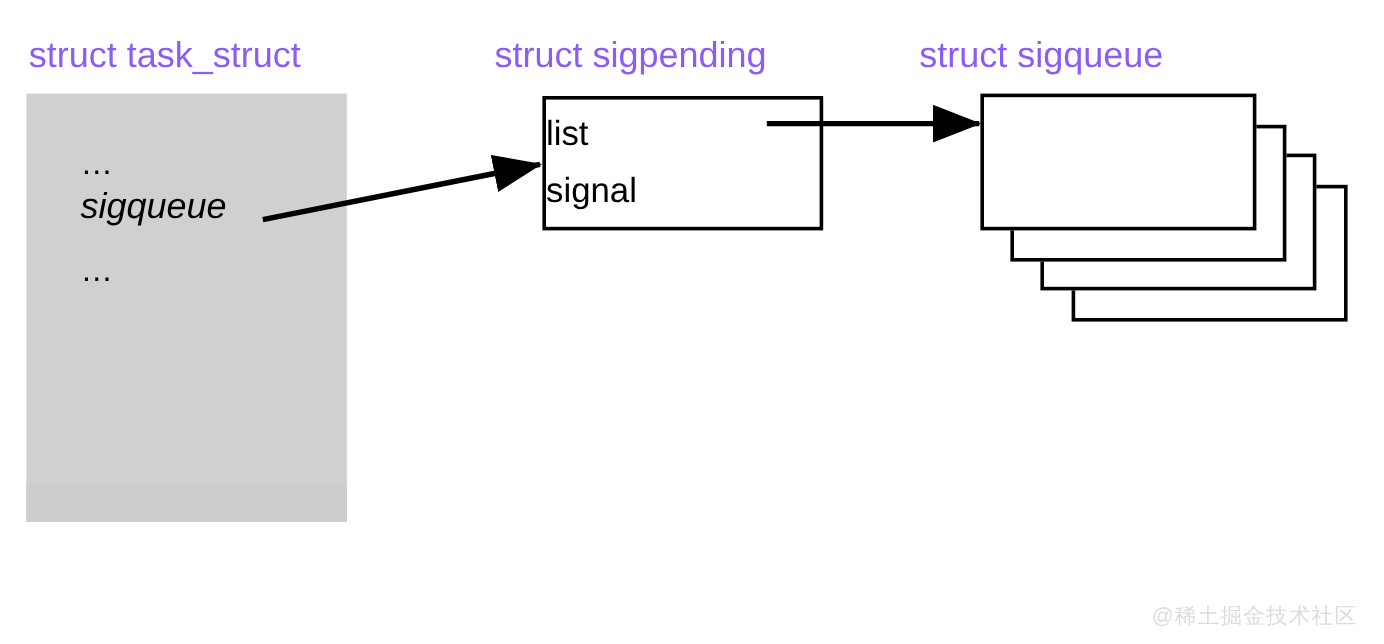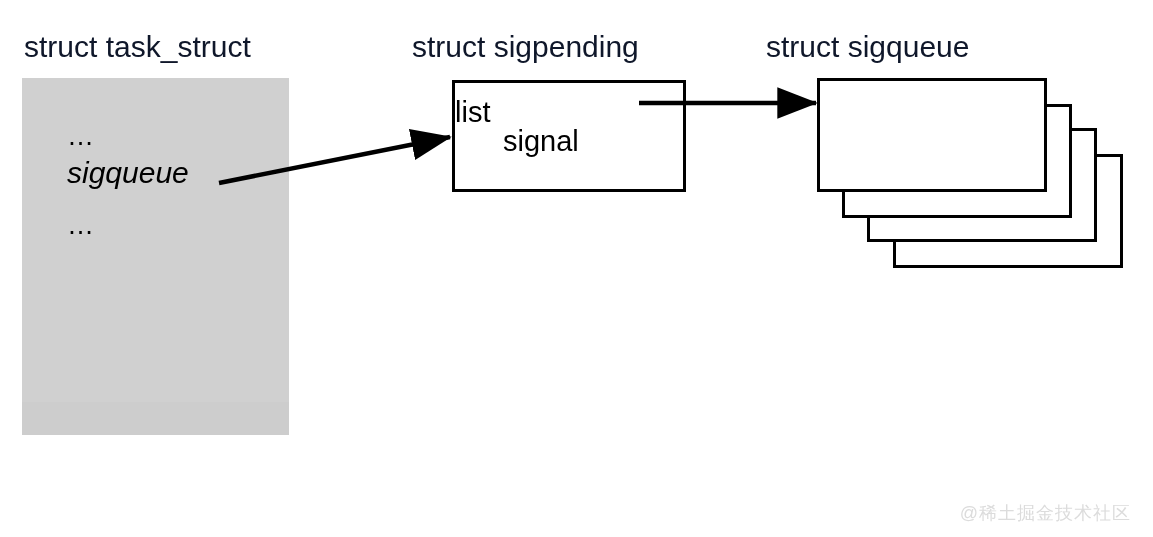--- a/index.html
+++ b/index.html
@@ -17,21 +17,21 @@
     height: 537px;
     background: #ffffff;
     overflow: hidden;
   }
 
   
   .struct-title {
     position: absolute;
     font-size: 30px;
     font-weight: 400;
-    color: #0f172a;
+    color: #8b5cf6;
     white-space: nowrap;
     line-height: 1;
   }
   #title-task   { left: 24px;  top: 32px; }
   #title-pend   { left: 412px; top: 32px; text-align: center; }
   #title-queue  { left: 766px; top: 32px; }
 
   
   #task-block {
     position: absolute;
@@ -83,21 +83,21 @@
   }
   .sigpending-field {
     position: absolute;
     width: 100%;
     font-size: 29px;
     color: #000000;
     line-height: 1;
     white-space: nowrap;
   }
   #field-list   { top: 15px; }
-  #field-signal { top: 44px; padding-left: 48px; }
+  #field-signal { top: 62px; }
 
   
   .sigqueue-card {
     position: absolute;
     width: 230px;
     height: 114px;
     border: 3px solid #000000;
     box-sizing: border-box;
     background: #ffffff;
   }

